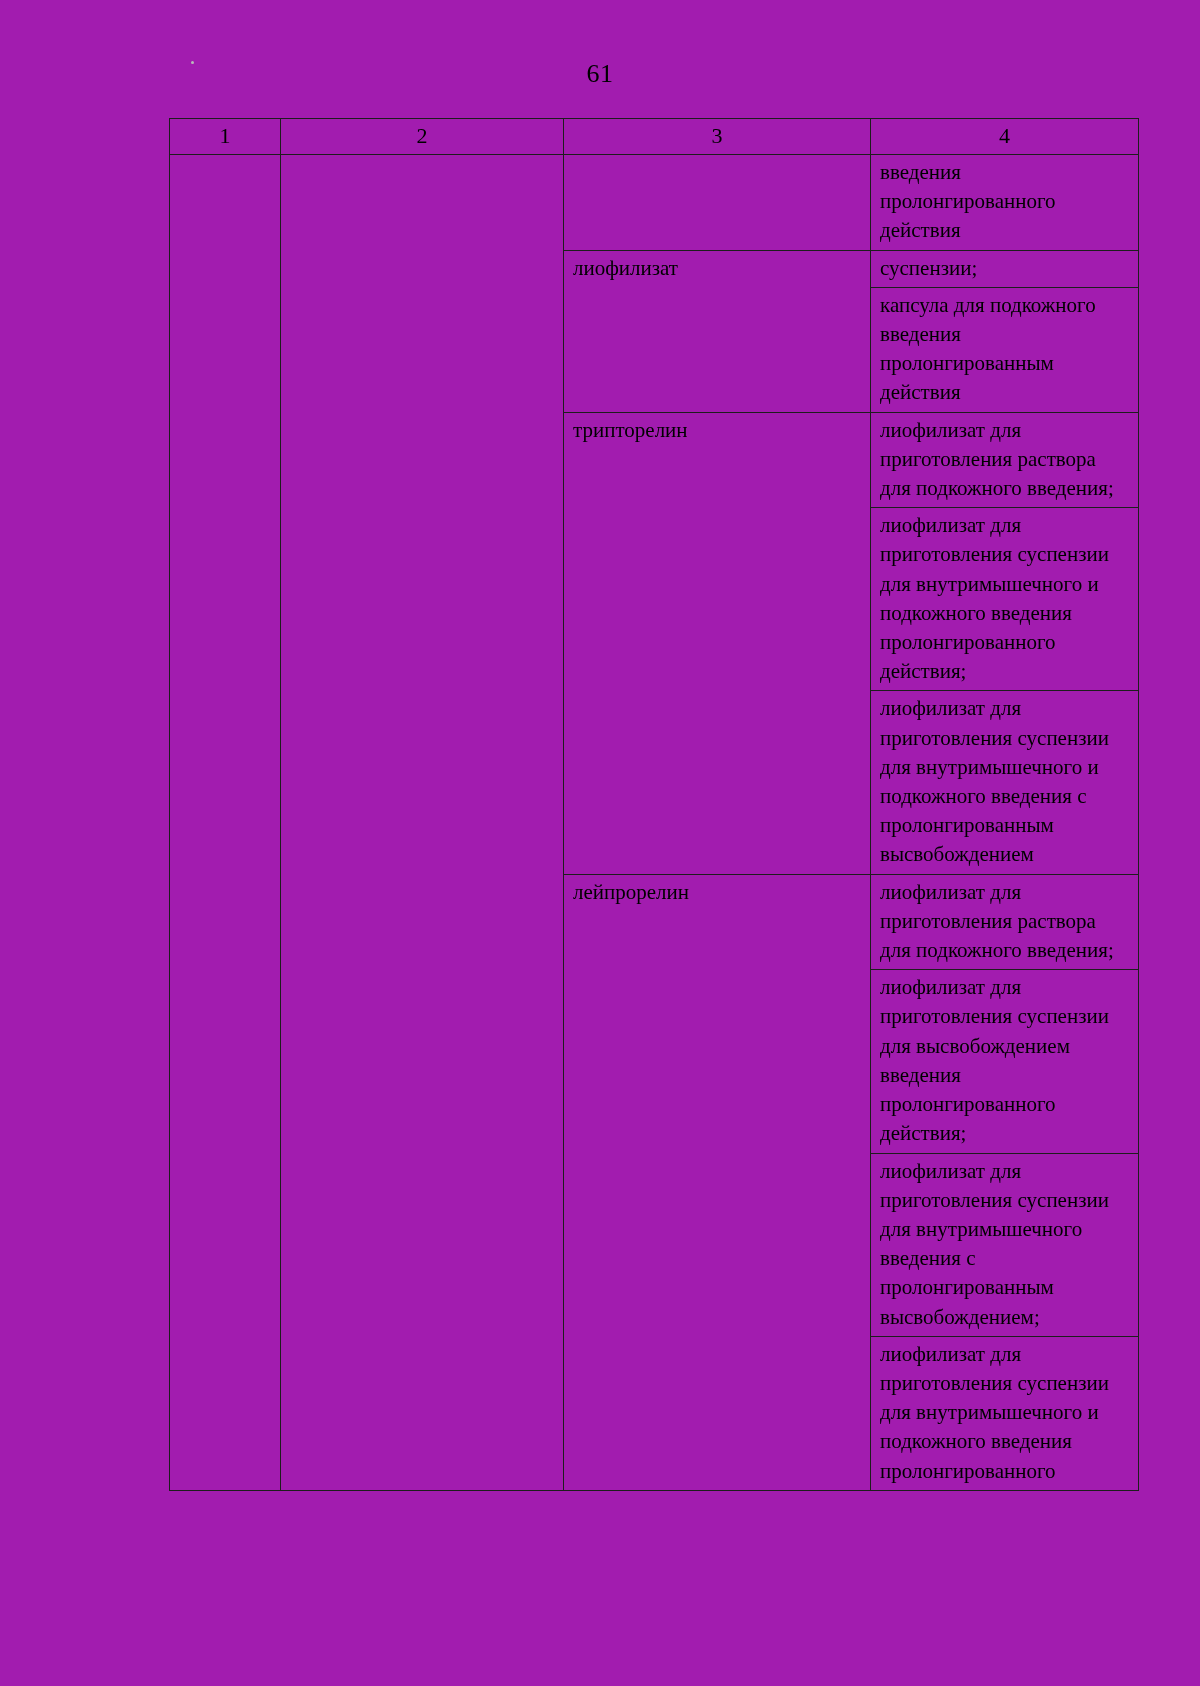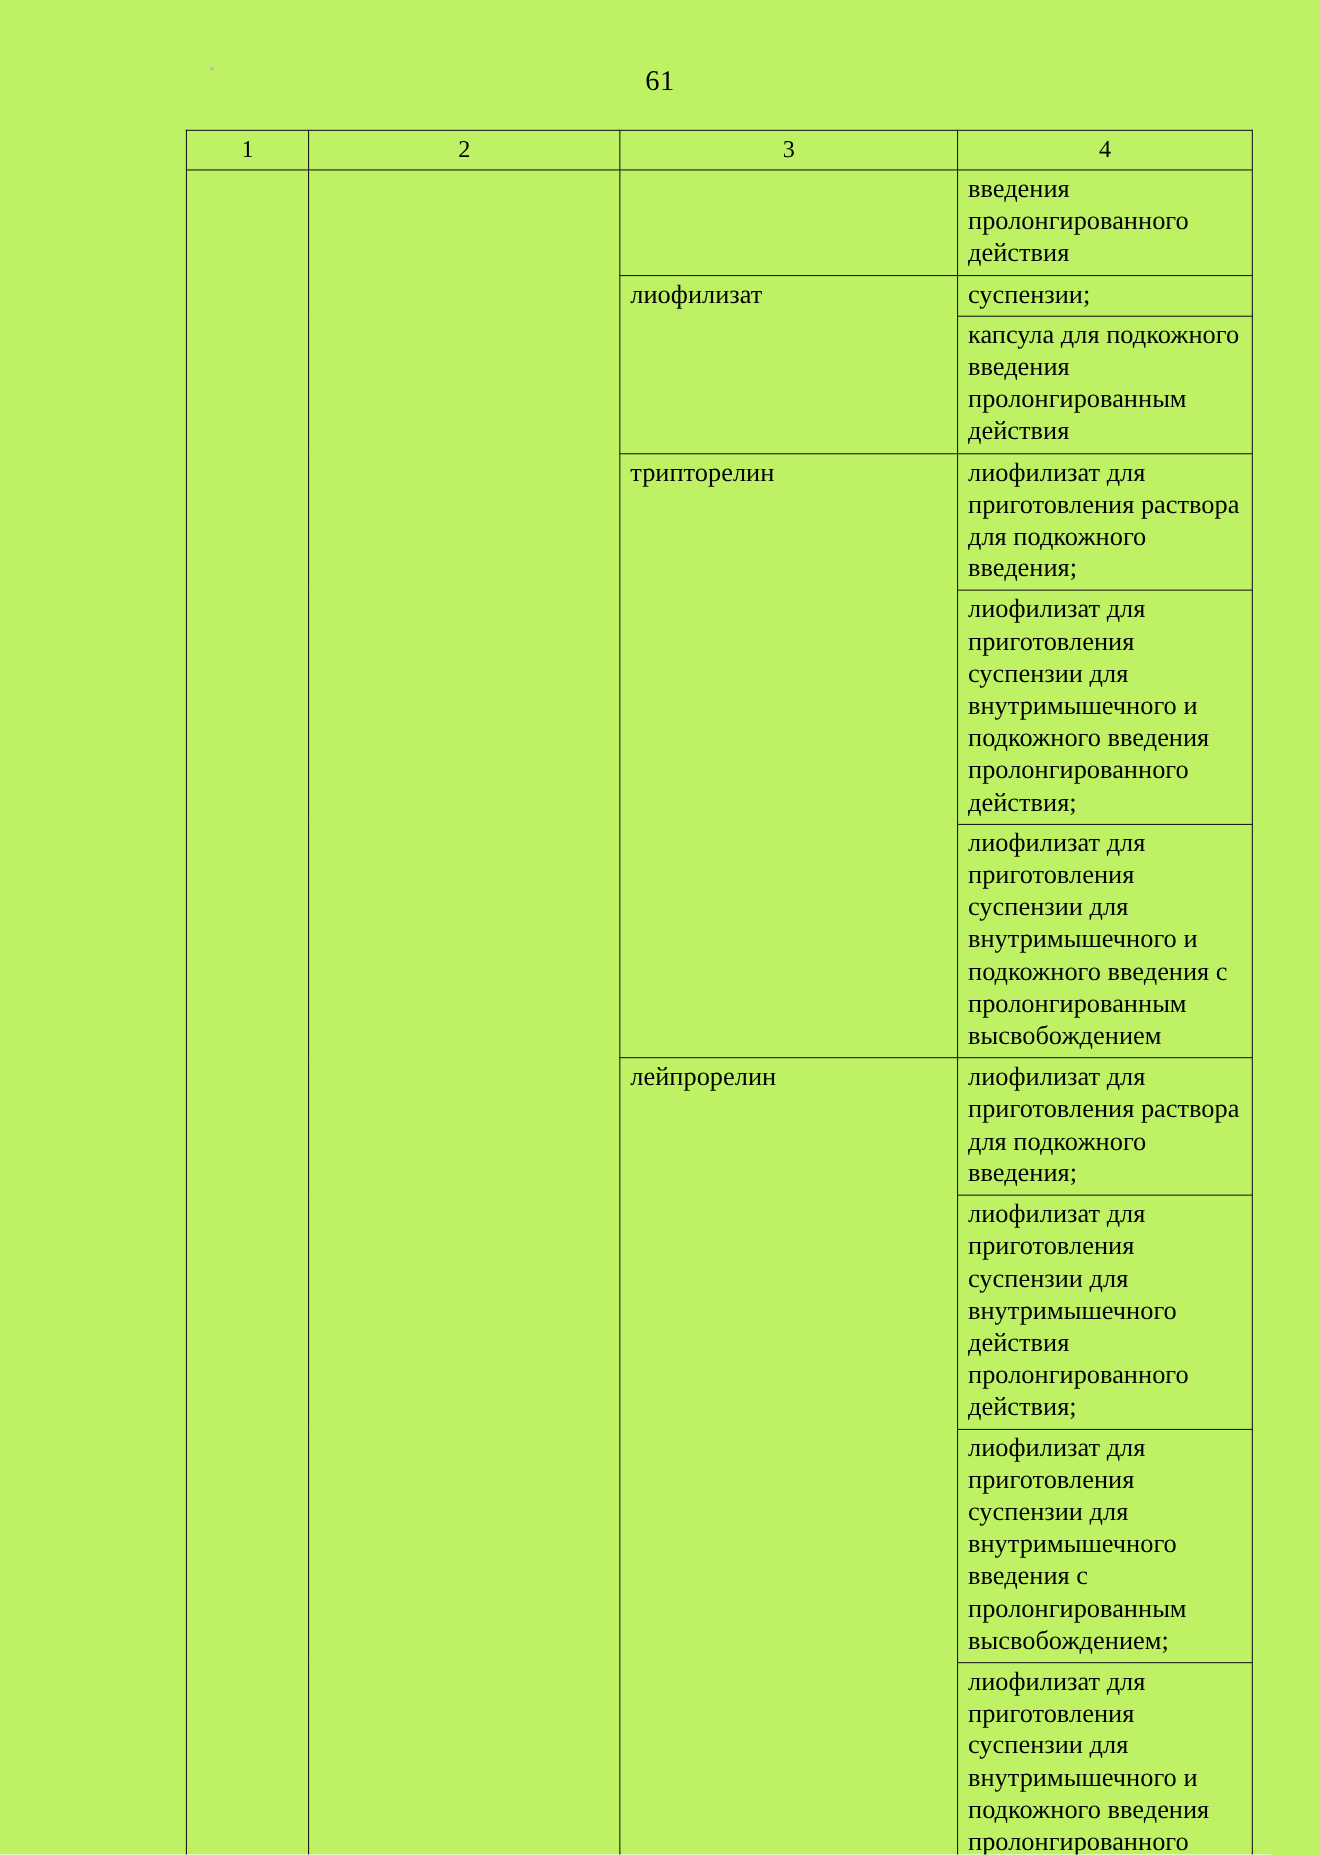--- a/index.html
+++ b/index.html
@@ -13,21 +13,21 @@
     position: relative;
     font-family: "Liberation Serif", "DejaVu Serif", serif;
     color: #000000;
     overflow: hidden;
   }
   .page {
     position: absolute;
     left: 0; top: 0;
     width: 1200px;
     height: 1686px;
-    background: #bef264;
+    background: #a21caf;
   }
   .page-number {
     position: absolute;
     left: 0;
     top: 58px;
     width: 1200px;
     text-align: center;
     font-size: 26px;
     line-height: 32px;
     letter-spacing: 0.5px;
@@ -46,21 +46,21 @@
     left: 169px;
     top: 118px;
     width: 969px;
     border-collapse: collapse;
     table-layout: fixed;
   }
   .doc-table td {
     border: 1px solid #1d1d1d;
     vertical-align: top;
     padding: 3px 8px 4px 9px;
-    font-size: 24px;
+    font-size: 21px;
     line-height: 29.2px;
     word-break: normal;
   }
   .doc-table td.hdr {
     text-align: center;
     padding: 2px 0 3px 0;
     font-size: 22px;
     line-height: 30px;
     height: 30px;
   }
@@ -119,21 +119,21 @@
       </tr>
       <tr>
         <td class="text-cell">лиофилизат для приготовления суспензии для внутримышечного и подкожного введения с пролонгированным высвобождением</td>
       </tr>
 
       <tr>
         <td class="text-cell" rowspan="4">лейпрорелин</td>
         <td class="text-cell">лиофилизат для приготовления раствора для подкожного введения;</td>
       </tr>
       <tr>
-        <td class="text-cell">лиофилизат для приготовления суспензии для внутримышечного действия пролонгированного действия;</td>
+        <td class="text-cell">лиофилизат для приготовления суспензии для высвобождением введения пролонгированного действия;</td>
       </tr>
       <tr>
         <td class="text-cell">лиофилизат для приготовления суспензии для внутримышечного введения с пролонгированным высвобождением;</td>
       </tr>
       <tr>
         <td class="text-cell">лиофилизат для приготовления суспензии для внутримышечного и подкожного введения пролонгированного</td>
       </tr>
     </tbody>
   </table>
 

